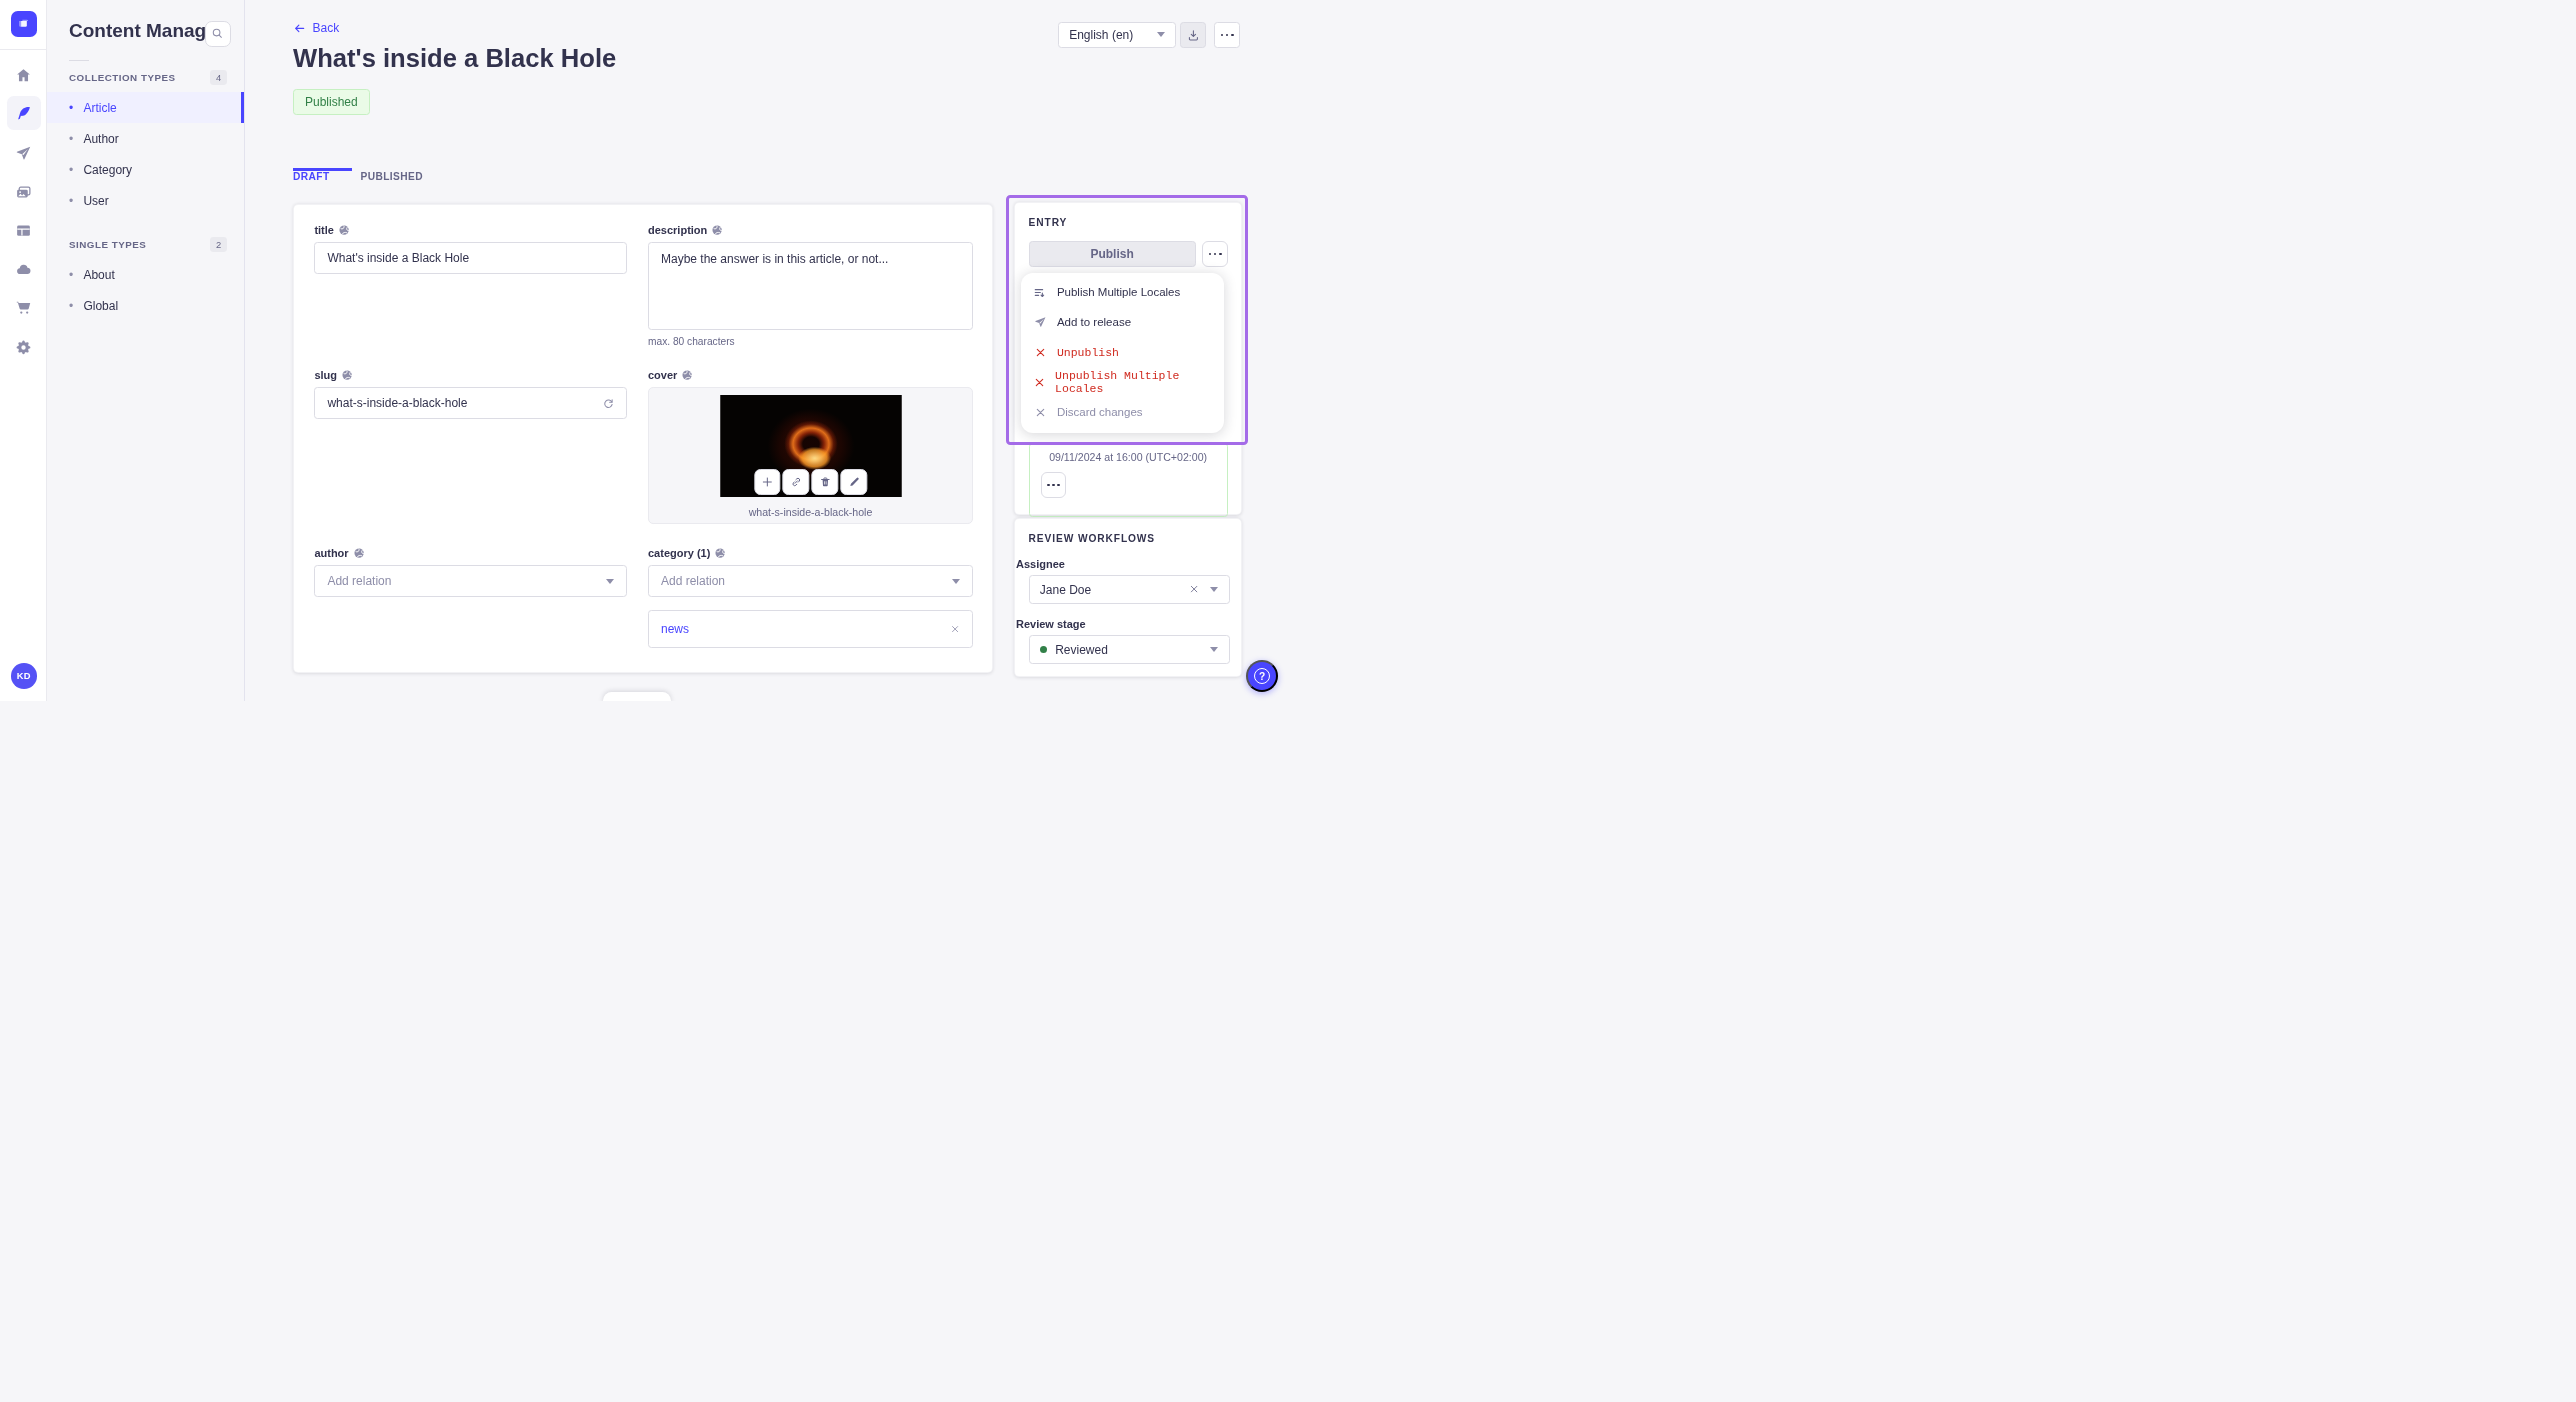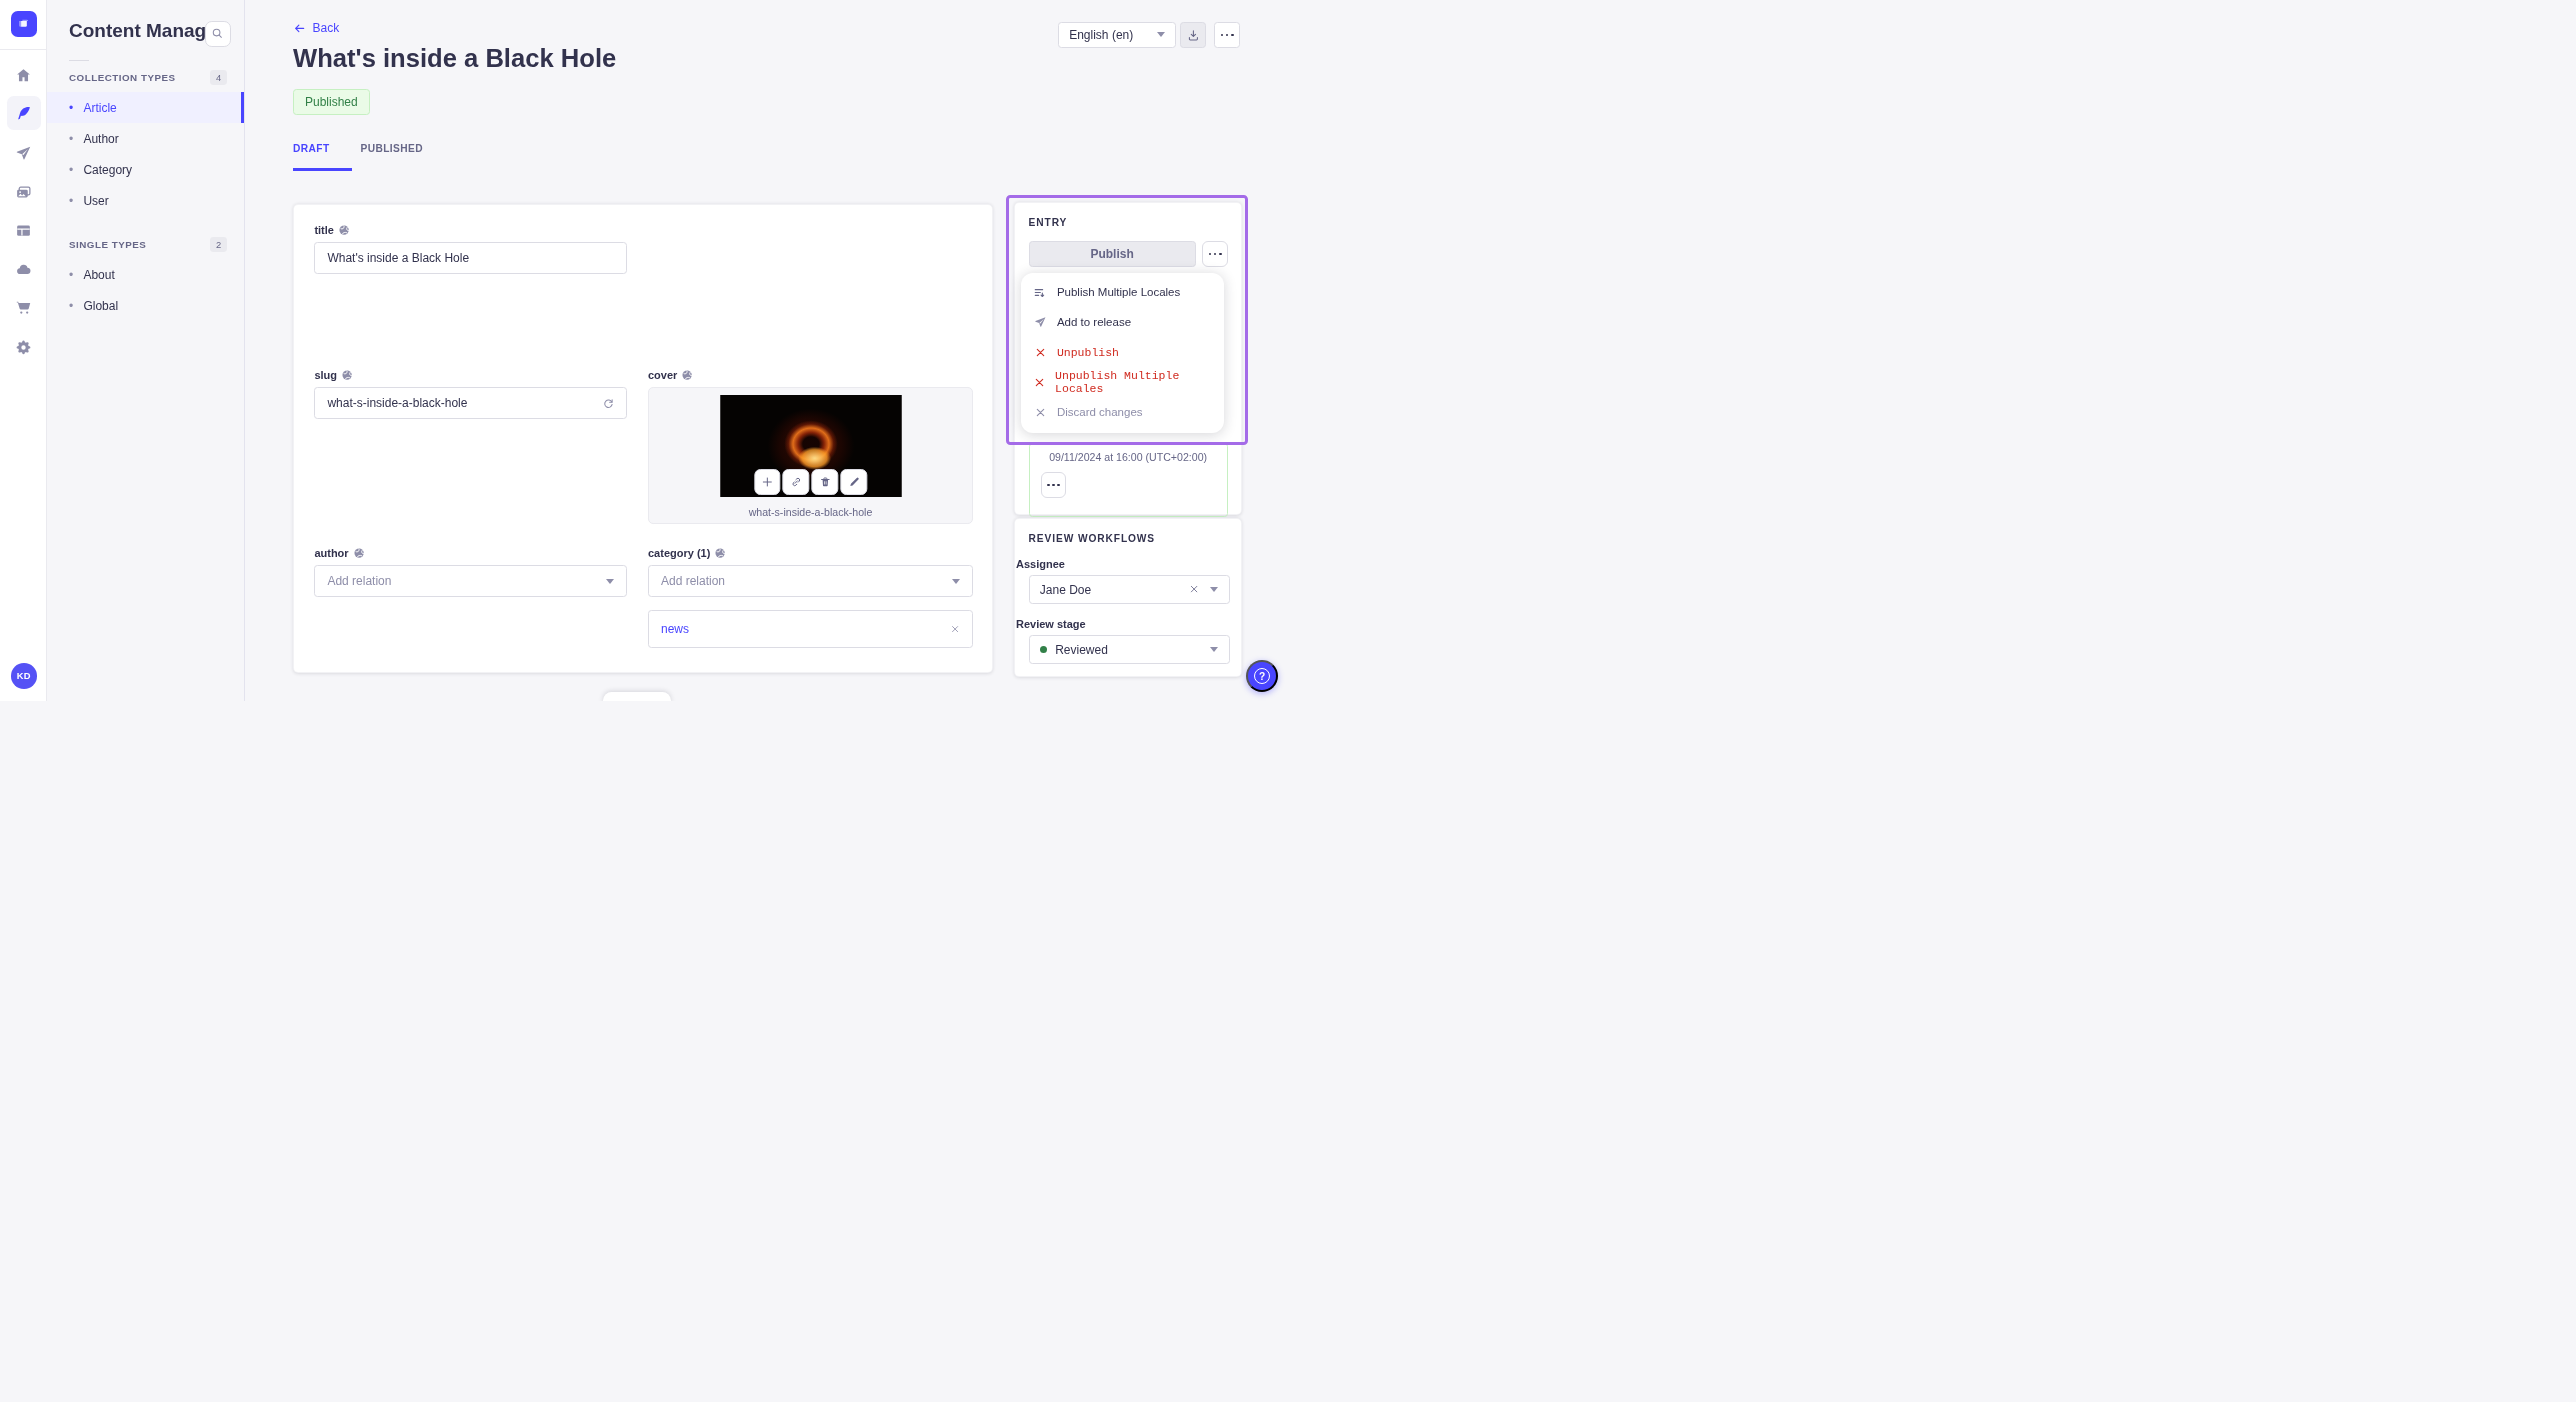--- a/index.html
+++ b/index.html
@@ -93,21 +93,21 @@
   .icon-sq {
     position:absolute; top:22px; width:26.4px; height:26.4px; border-radius:3.4px;
     border:0.9px solid #dcdce4; background:#fff; display:flex; align-items:center; justify-content:center;
     cursor:pointer; z-index:2;
   }
   .icon-sq.gray { background:#eaeaef; }
   .dots { display:flex; gap:2.6px; }
   .dots i { width:2.6px; height:2.6px; border-radius:50%; background:#32324d; display:block; }
 
   .tabs { position:absolute; left:293px; top:143px; display:flex; gap:31px; z-index:2; }
-  .tab { font-size:10.2px; font-weight:bold; letter-spacing:0.4px; color:#666687; cursor:pointer; }
+  .tab { font-size:10.2px; font-weight:bold; letter-spacing:0.4px; color:#666687; cursor:pointer;margin-top:28px; }
   .tab.active { color:#4945ff; }
   .tab-underline { position:absolute; left:293px; top:168px; width:59px; height:2.6px; background:#4945ff; z-index:2; }
 
   
   .card {
     position:absolute; background:#fff; border-radius:5.1px;
     box-shadow:0 0.9px 3.4px rgba(33,33,52,.12); border:0.9px solid rgba(234,234,239,.6);
   }
   .card-main { left:293px; top:204px; width:700px; height:469px; z-index:1; }
 
@@ -374,20 +374,33 @@
       <svg width="10.2" height="10.2" viewBox="0 0 12 12">
         <circle cx="6" cy="6" r="5.5" fill="#8e8ea9"></circle>
         <path d="M2 4.2c2.4 1.6 5.6-1.8 3.2-3.4M9.8 2.6c-2 2 .2 4.8 1.9 3.8M3.6 11c.8-2 3.8-3 6-1.6" stroke="#fff" stroke-width="1.1" fill="none"></path>
       </svg>
     </div>
     <div class="ctl">
       <span>What's inside a Black Hole</span>
     </div>
   </div>
 
+  <div class="field" style="left:354px; top:19px; width:325px;">
+    <div class="f-label">
+      <span>description</span>
+      <svg width="10.2" height="10.2" viewBox="0 0 12 12">
+        <circle cx="6" cy="6" r="5.5" fill="#8e8ea9"></circle>
+        <path d="M2 4.2c2.4 1.6 5.6-1.8 3.2-3.4M9.8 2.6c-2 2 .2 4.8 1.9 3.8M3.6 11c.8-2 3.8-3 6-1.6" stroke="#fff" stroke-width="1.1" fill="none"></path>
+      </svg>
+    </div>
+    <div class="ctl textarea">
+      <span>Maybe the answer is in this article, or not...</span>
+    </div>
+    <div class="helper">max. 80 characters</div>
+  </div>
 
   <div class="field" style="left:20.4px; top:164px; width:313px;">
     <div class="f-label">
       <span>slug</span>
       <svg width="10.2" height="10.2" viewBox="0 0 12 12">
         <circle cx="6" cy="6" r="5.5" fill="#8e8ea9"></circle>
         <path d="M2 4.2c2.4 1.6 5.6-1.8 3.2-3.4M9.8 2.6c-2 2 .2 4.8 1.9 3.8M3.6 11c.8-2 3.8-3 6-1.6" stroke="#fff" stroke-width="1.1" fill="none"></path>
       </svg>
     </div>
     <div class="ctl">

